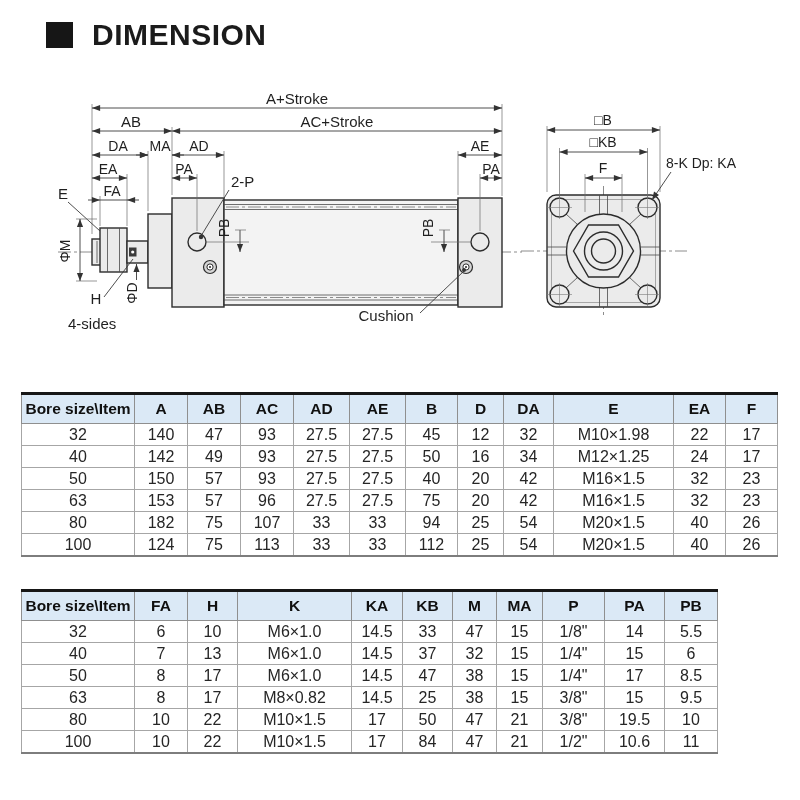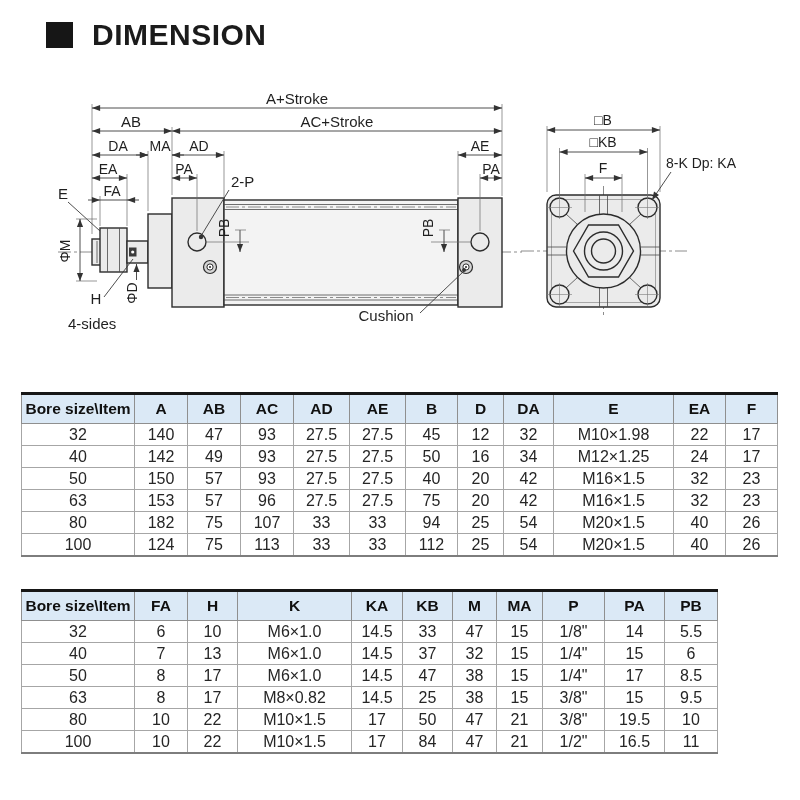--- a/index.html
+++ b/index.html
@@ -462,19 +462,19 @@
         <tr>
           <td>100</td>
           <td>10</td>
           <td>22</td>
           <td>M10×1.5</td>
           <td>17</td>
           <td>84</td>
           <td>47</td>
           <td>21</td>
           <td>1/2"</td>
-          <td>16.5</td>
+          <td>10.6</td>
           <td>11</td>
         </tr>
       </tbody>
   </table>
 
 </div>
 
 </body></html>

